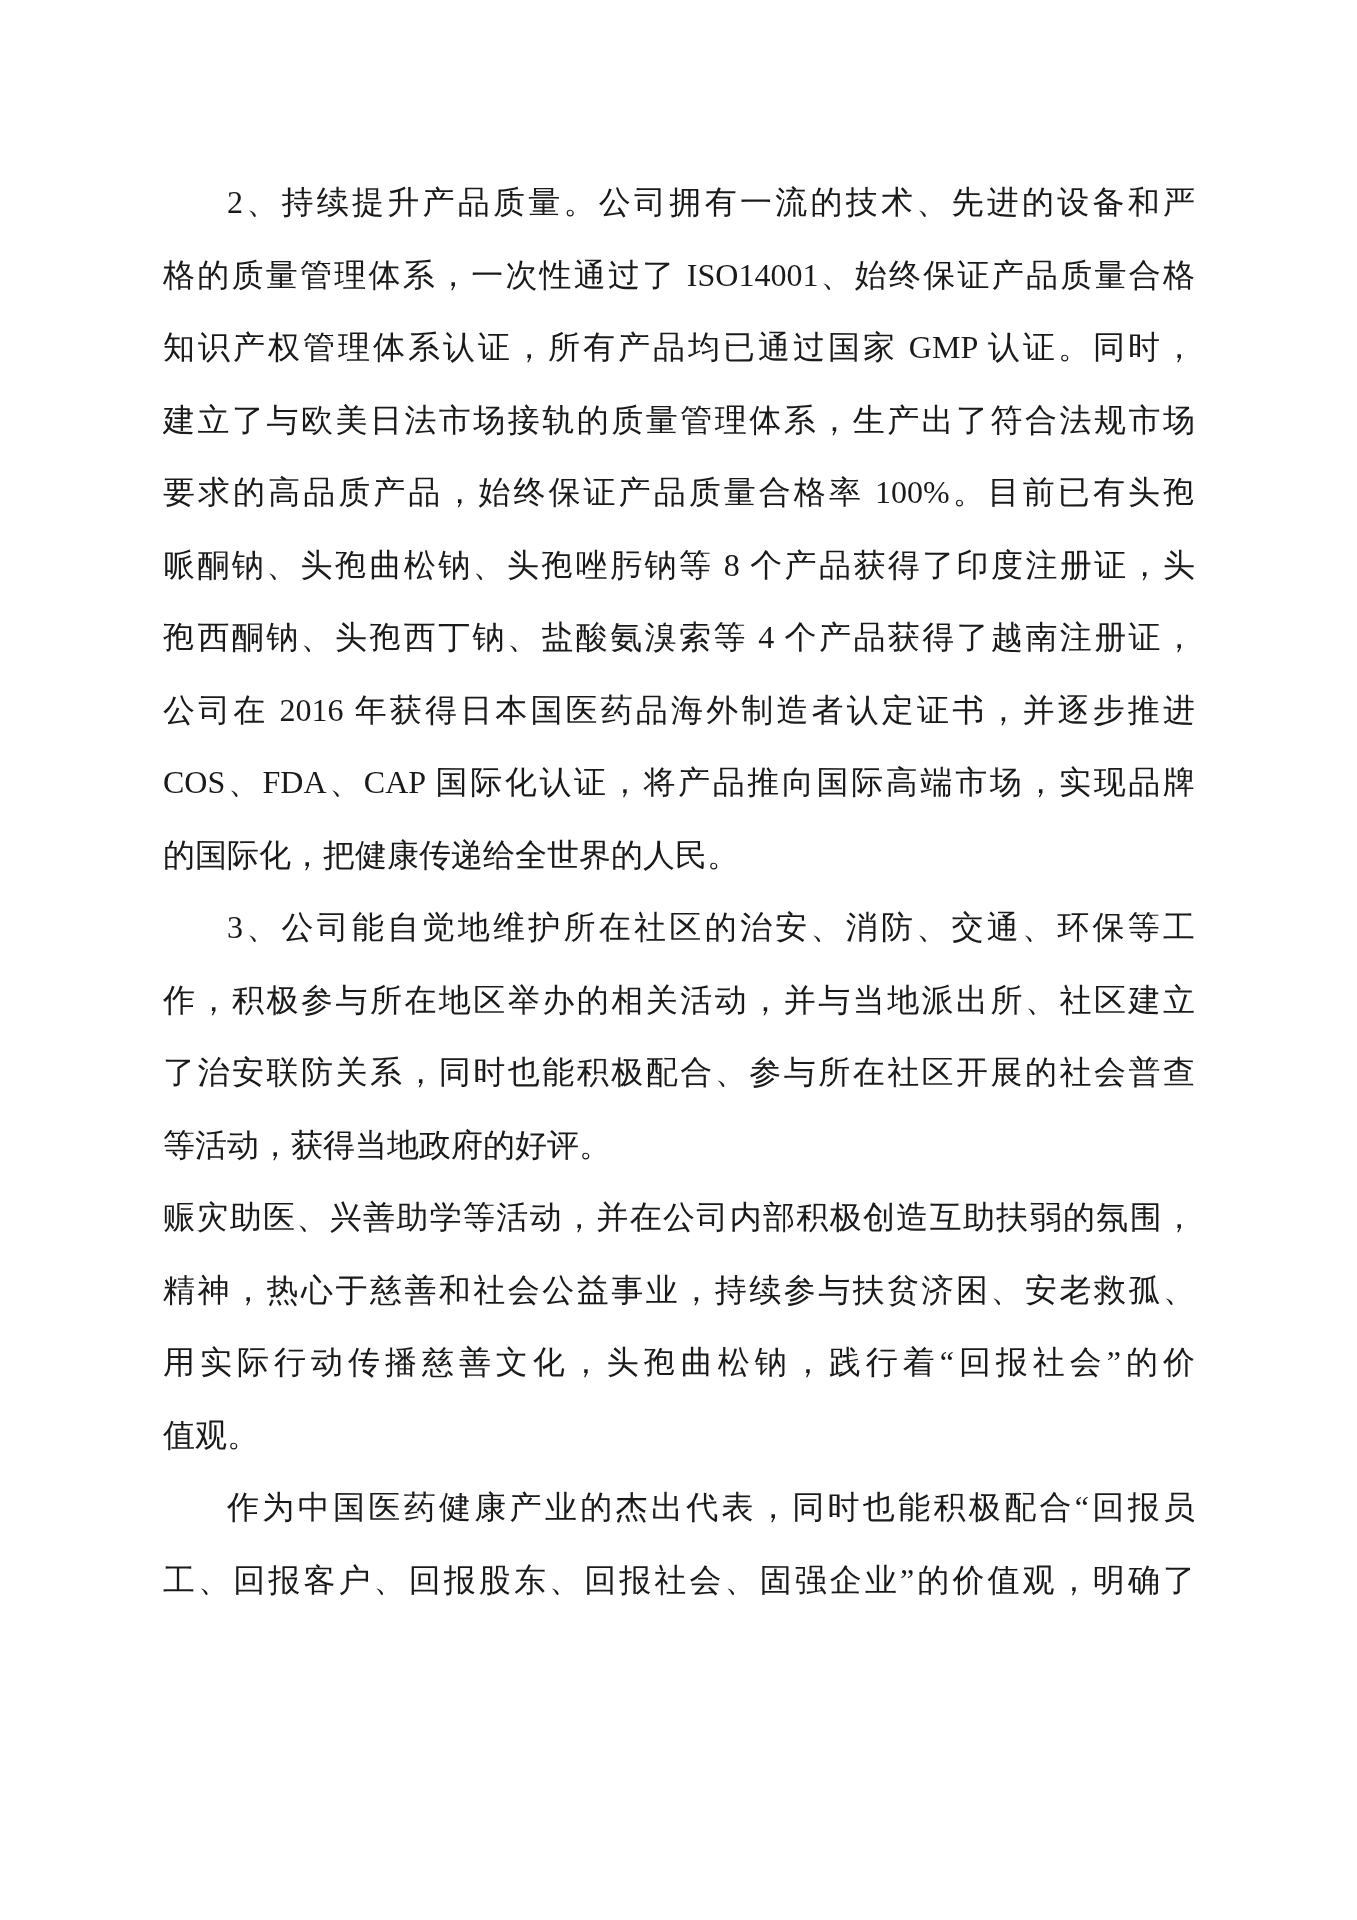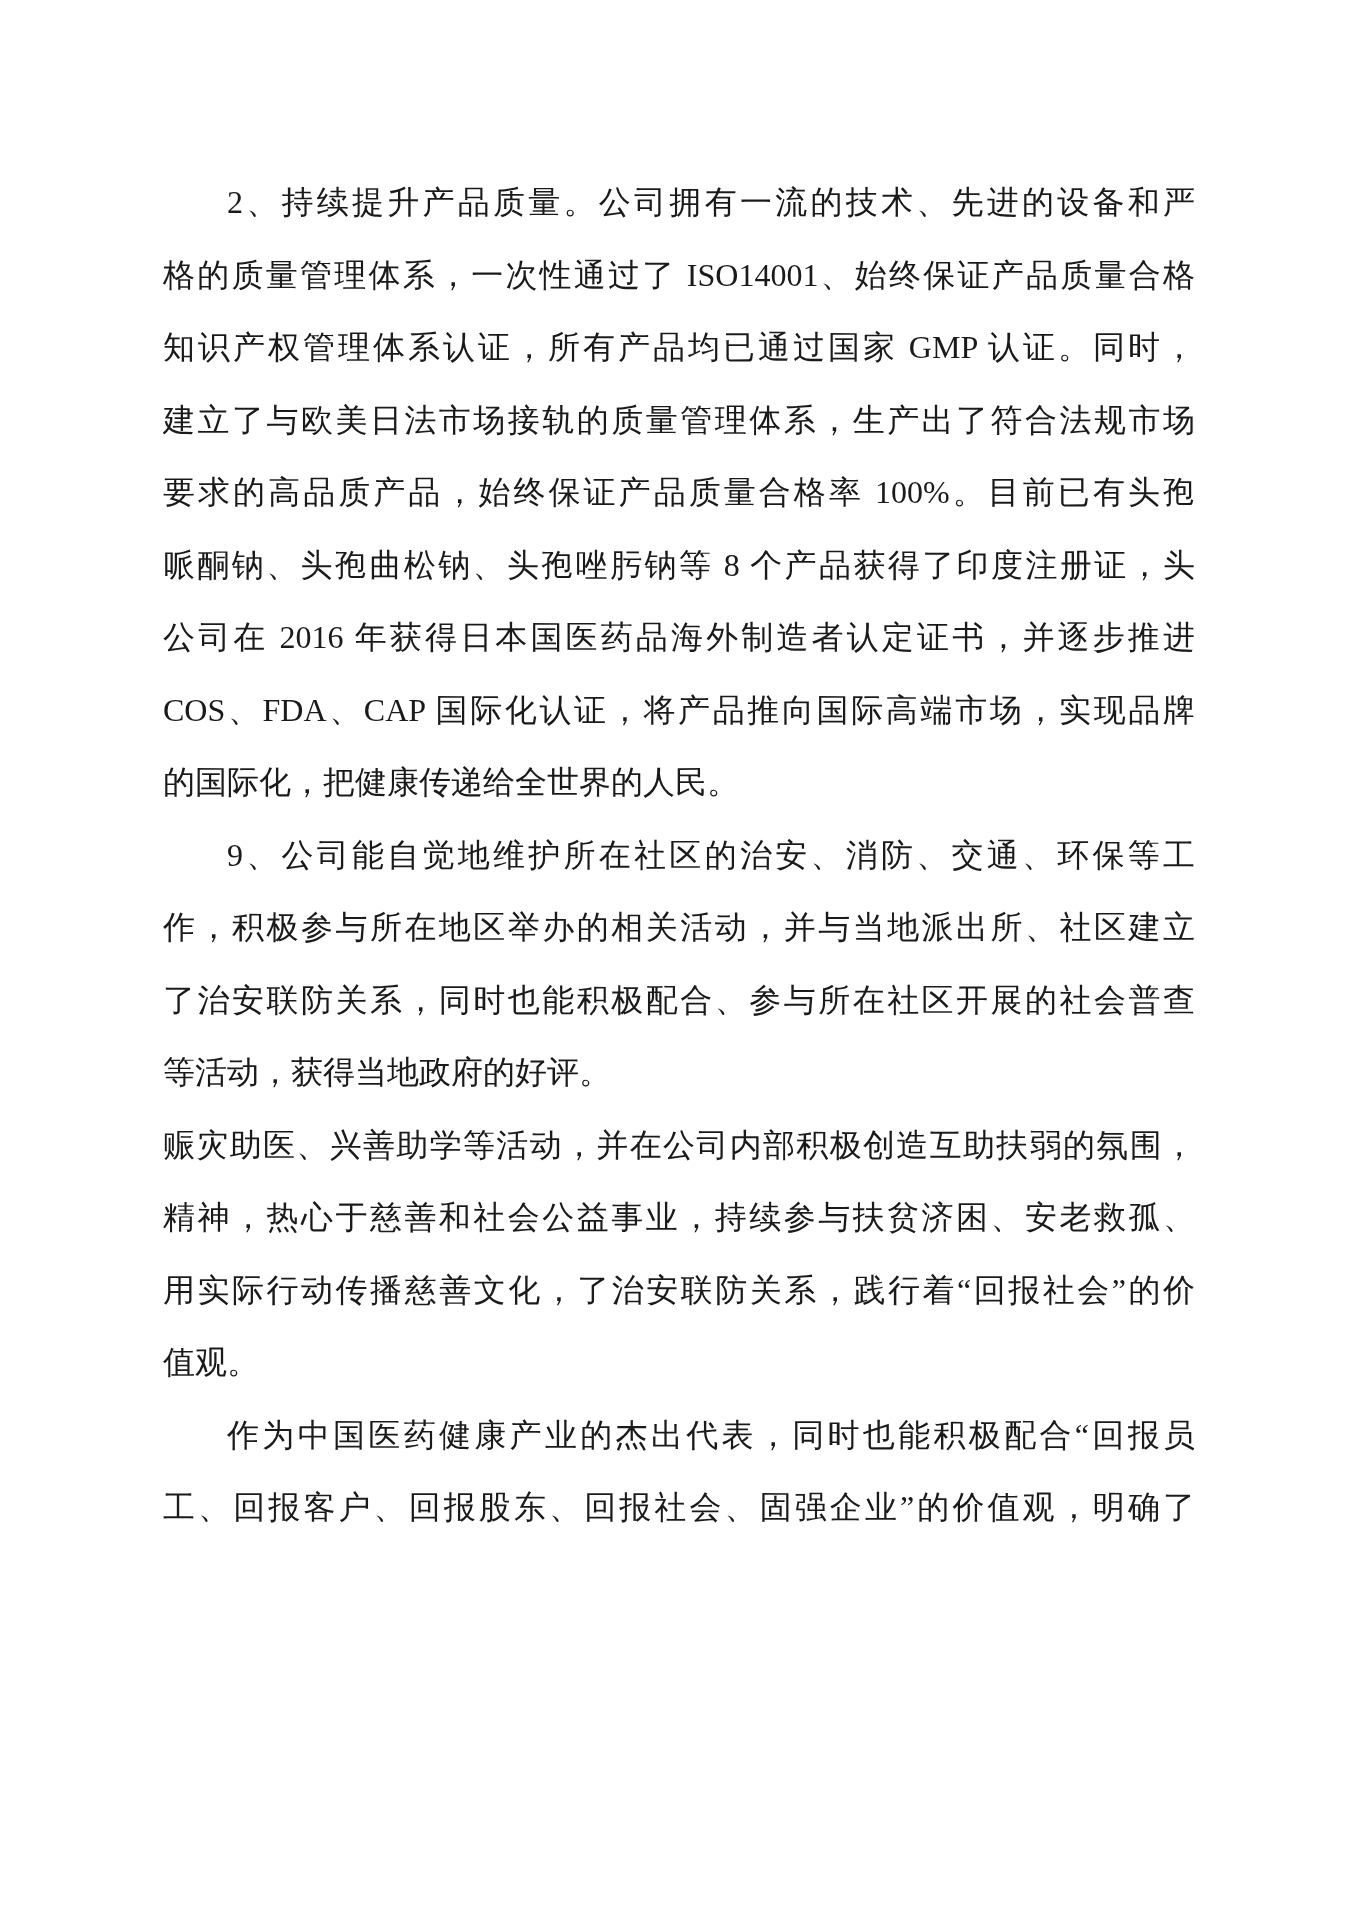--- a/index.html
+++ b/index.html
@@ -55,34 +55,35 @@
 
 <div class="page">
   <div class="doc" id="doc-body">
       <div>
         <div class="line indent">2、持续提升产品质量。公司拥有一流的技术、先进的设备和严</div>
         <div class="line">格的质量管理体系，一次性通过了 ISO14001、始终保证产品质量合格率、</div>
         <div class="line">知识产权管理体系认证，所有产品均已通过国家 GMP 认证。同时，</div>
         <div class="line">建立了与欧美日法市场接轨的质量管理体系，生产出了符合法规市场</div>
         <div class="line">要求的高品质产品，始终保证产品质量合格率 100%。目前已有头孢</div>
         <div class="line">哌酮钠、头孢曲松钠、头孢唑肟钠等 8 个产品获得了印度注册证，头</div>
+        <div class="line">孢西酮钠、头孢西丁钠、盐酸氨溴索等 4 个产品获得了越南注册证，</div>
         <div class="line">公司在 2016 年获得日本国医药品海外制造者认定证书，并逐步推进</div>
         <div class="line">COS、FDA、CAP 国际化认证，将产品推向国际高端市场，实现品牌</div>
         <div class="line end">的国际化，把健康传递给全世界的人民。</div>
       </div>
       <div>
-        <div class="line indent">9、公司能自觉地维护所在社区的治安、消防、交通、环保等工</div>
+        <div class="line indent">3、公司能自觉地维护所在社区的治安、消防、交通、环保等工</div>
         <div class="line">作，积极参与所在地区举办的相关活动，并与当地派出所、社区建立</div>
         <div class="line">了治安联防关系，同时也能积极配合、参与所在社区开展的社会普查</div>
         <div class="line end">等活动，获得当地政府的好评。</div>
       </div>
       <div>
         <div class="line">赈灾助医、兴善助学等活动，并在公司内部积极创造互助扶弱的氛围，</div>
         <div class="line">精神，热心于慈善和社会公益事业，持续参与扶贫济困、安老救孤、</div>
-        <div class="line">用实际行动传播慈善文化，了治安联防关系，践行着“回报社会”的价</div>
+        <div class="line">用实际行动传播慈善文化，头孢曲松钠，践行着“回报社会”的价</div>
         <div class="line end">值观。</div>
       </div>
       <div>
         <div class="line indent">作为中国医药健康产业的杰出代表，同时也能积极配合“回报员</div>
         <div class="line">工、回报客户、回报股东、回报社会、固强企业”的价值观，明确了</div>
       </div>
     </div>
   <div class="page-number">4</div>
 </div>
 

